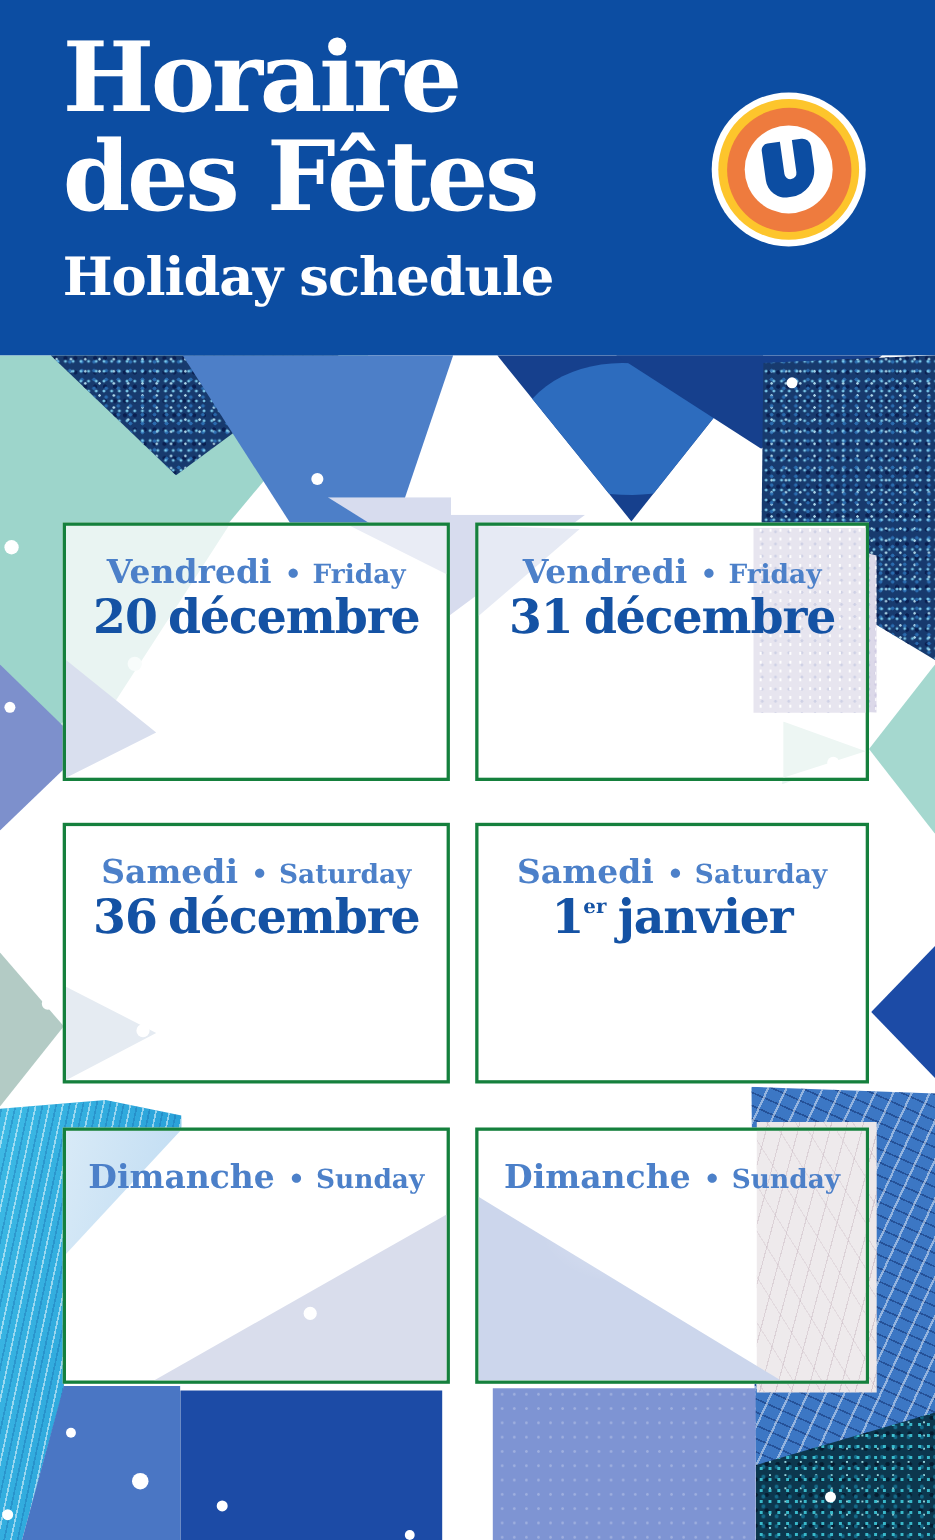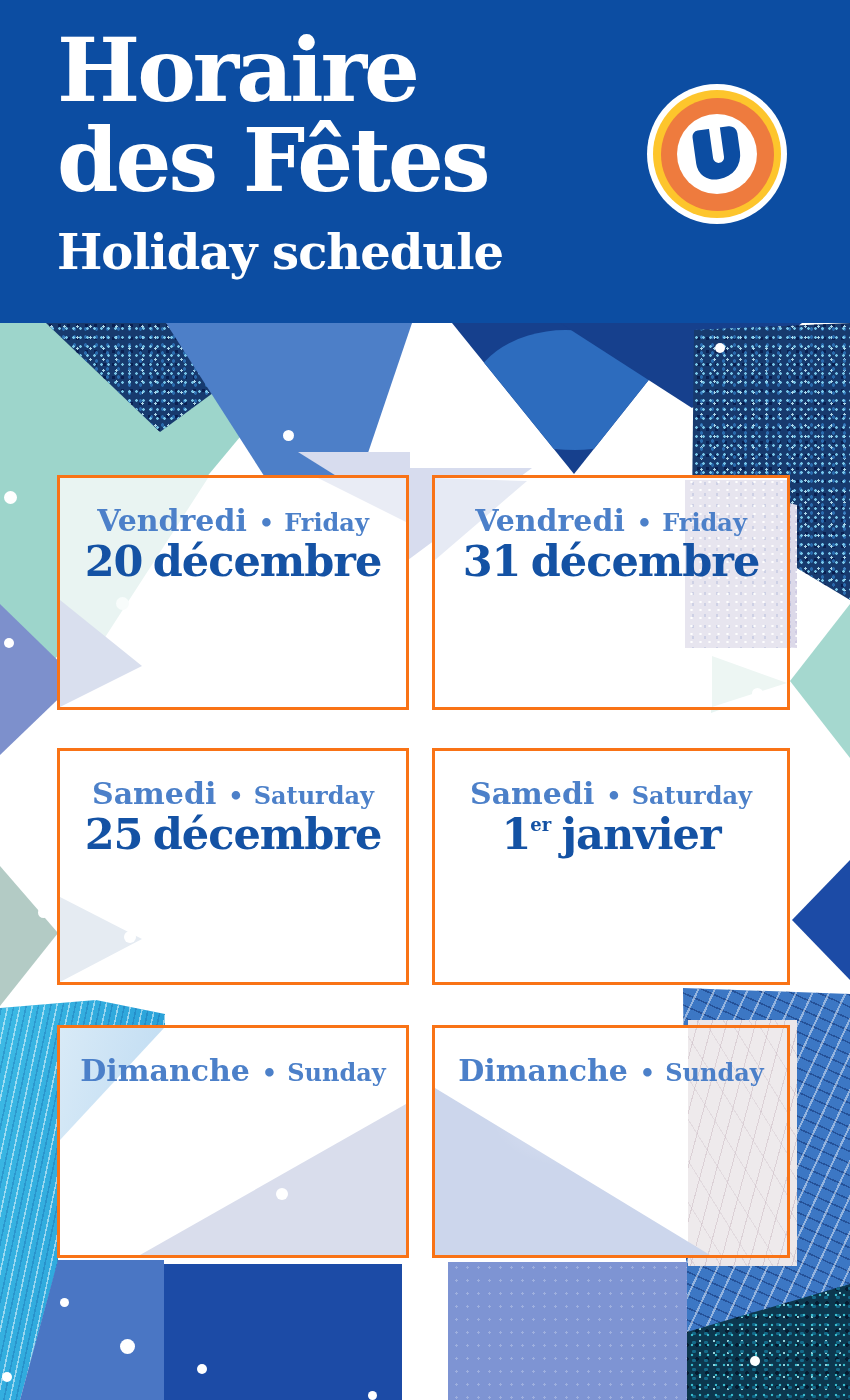--- a/index.html
+++ b/index.html
@@ -117,21 +117,21 @@
     position:relative;width:45px;height:51px;background:#0c4da2;
     border-radius:6px 8px 24px 18px;transform:rotate(-8deg);margin-top:-2px;
   }
   .logo-u-slot{
     position:absolute;top:-1px;left:50%;transform:translateX(-50%);
     width:11px;height:36px;background:#ffffff;border-radius:0 0 6px 6px;
   }
 
   
   .card{
-    position:absolute;background:#ffffff;border:3px solid #f97316;
+    position:absolute;background:#ffffff;border:3px solid #15803d;
     z-index:3;overflow:hidden;box-sizing:border-box;
   }
   .card-col-left{left:57px;width:352px;}
   .card-col-right{left:432px;width:358px;}
   .card-row-1{top:475px;height:235px;}
   .card-row-2{top:748px;height:237px;}
   .card-row-3{top:1025px;height:233px;}
   .card-bg{position:absolute;inset:0;}
   .card-bg .shape{position:absolute;inset:0;}
   .card-content{position:relative;z-index:2;text-align:center;padding-top:26px;}
@@ -244,21 +244,21 @@
   <div class="card card-col-left card-row-2">
     <div class="card-bg">
       <div class="shape" style="background:#e5ebf2;clip-path:polygon(0px 146px,82px 188px,0px 231px);"></div>
       <div class="dot" style="left:64px;top:180px;width:12px;height:12px;"></div>
     </div>
     <div class="card-content">
       <div class="day-line">
         <span class="day-fr">Samedi</span><span class="bullet">•</span><span class="day-en">Saturday</span>
       </div>
       <div class="date-line">
-        <span>25</span><sup class="date-ordinal"></sup><span class="date-month">décembre</span>
+        <span>36</span><sup class="date-ordinal"></sup><span class="date-month">décembre</span>
       </div>
     </div>
   </div>
 
   <div class="card card-col-right card-row-2">
     <div class="card-content">
       <div class="day-line">
         <span class="day-fr">Samedi</span><span class="bullet">•</span><span class="day-en">Saturday</span>
       </div>
       <div class="date-line">

